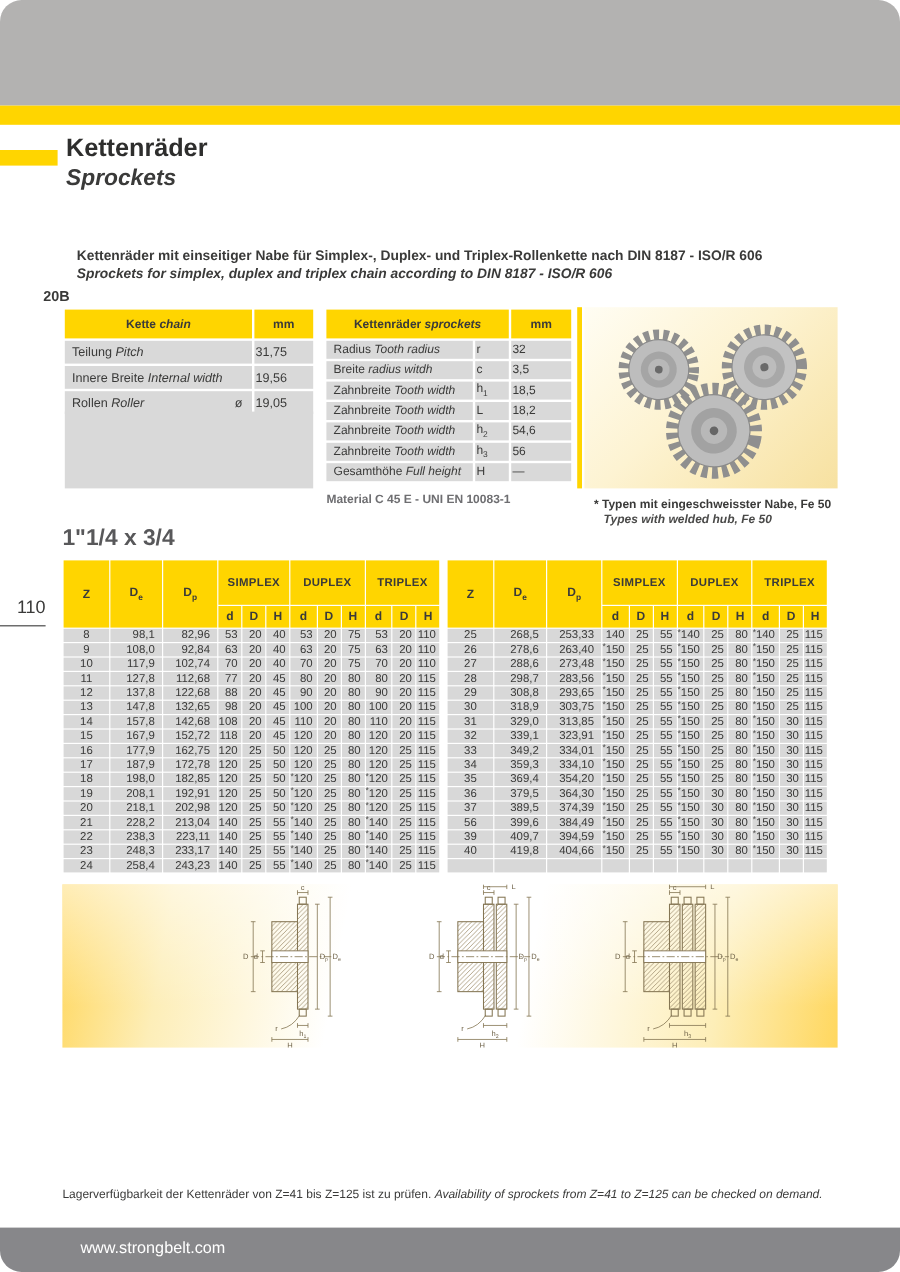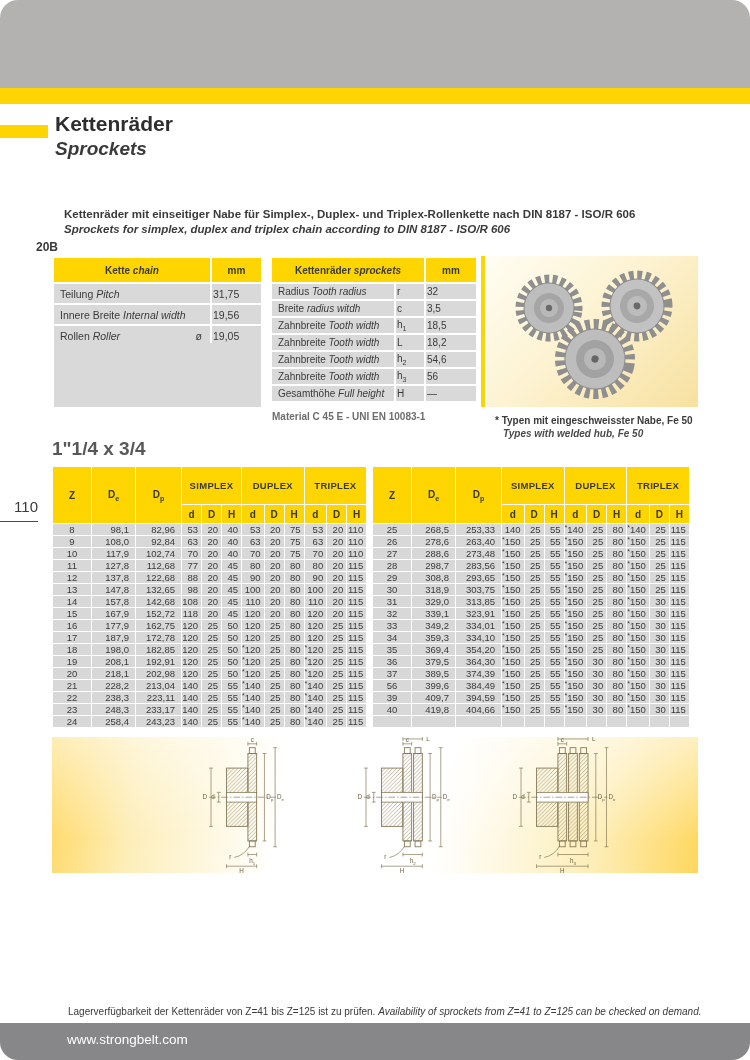--- a/index.html
+++ b/index.html
@@ -57,21 +57,21 @@
   .main td.big{text-align:right;padding-right:6px;}
   .main td.n{text-align:right;padding-right:3px;}
   .main td.blank{height:10.5px;}
   .main .star{font-size:7px;vertical-align:3px;}
   
   .drawings{position:absolute;left:52px;top:737px;width:646px;height:136px;
      background:linear-gradient(to bottom,rgba(255,255,255,0.55),rgba(255,255,255,0) 75%),
        linear-gradient(100deg,#ffd75e 0%,#fdeeb8 14%,#ffffff 36%,#ffffff 60%,#fdeeb8 84%,#ffd75e 100%);}
   .drawing{position:absolute;top:0;width:150px;height:136px;}
   
-  .avail{position:absolute;left:52px;top:990px;margin:16px;font-size:10px;color:#3a3a39;}
+  .avail{position:absolute;left:52px;top:990px;margin:0;font-size:10px;color:#3a3a39;}
   .avail .en{font-style:italic;}
   .footer-bar{position:absolute;left:0;top:1023px;width:750px;height:37px;background:#87878a;}
   .footer-bar span{position:absolute;left:67px;top:9px;font-size:13.5px;color:#fff;}
   sub{font-size:7px;}
 </style>
 </head>
 <body>
 
 <div class="page">
   <div class="band-top"></div>

